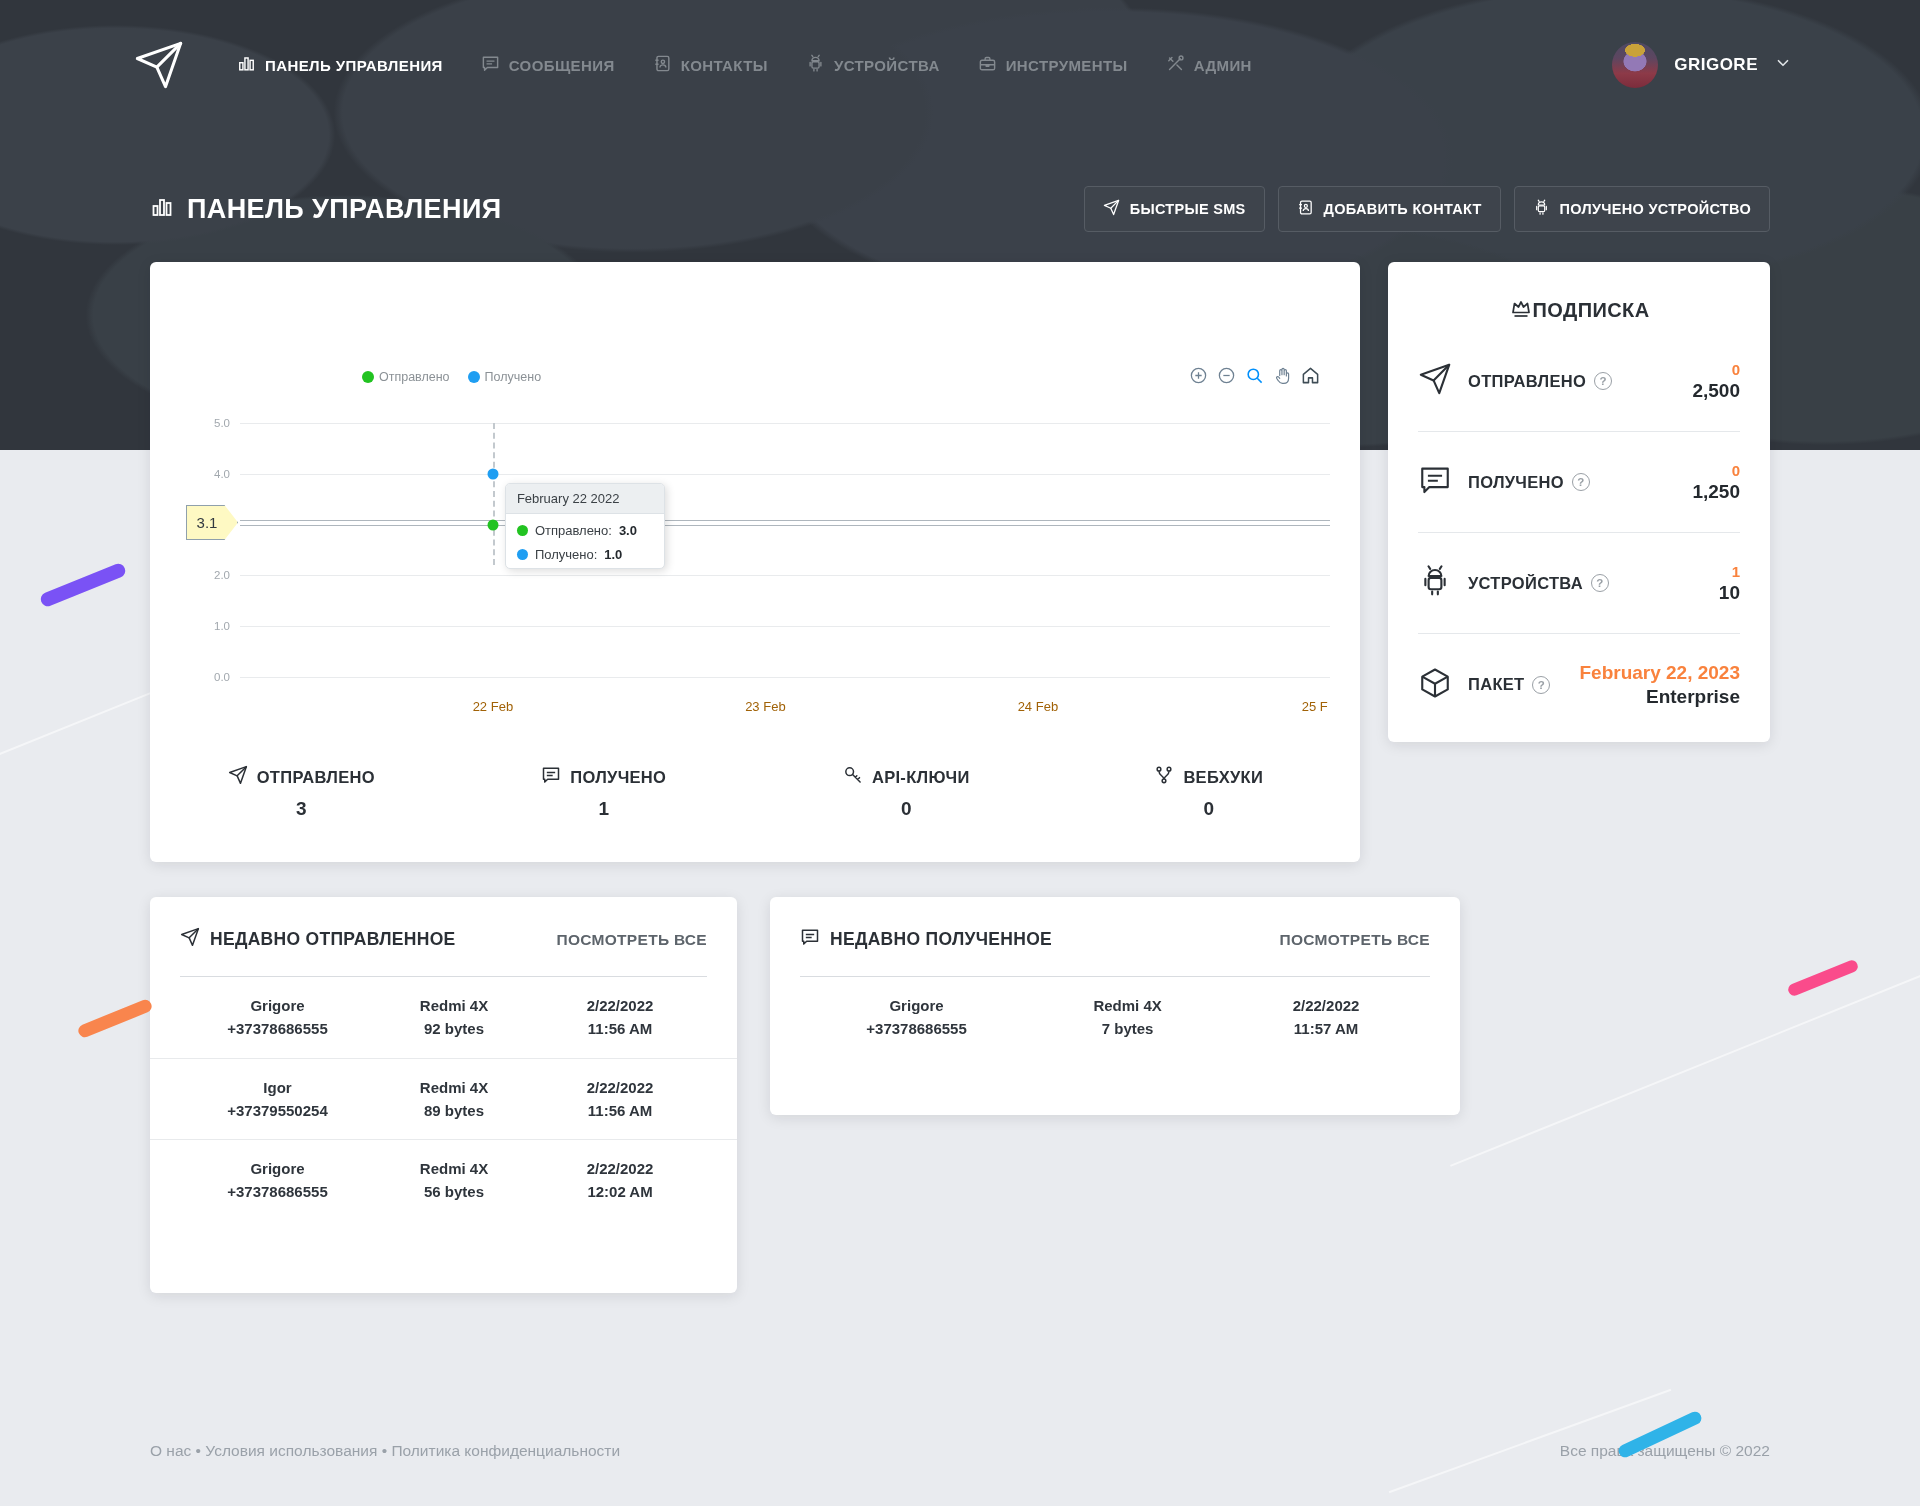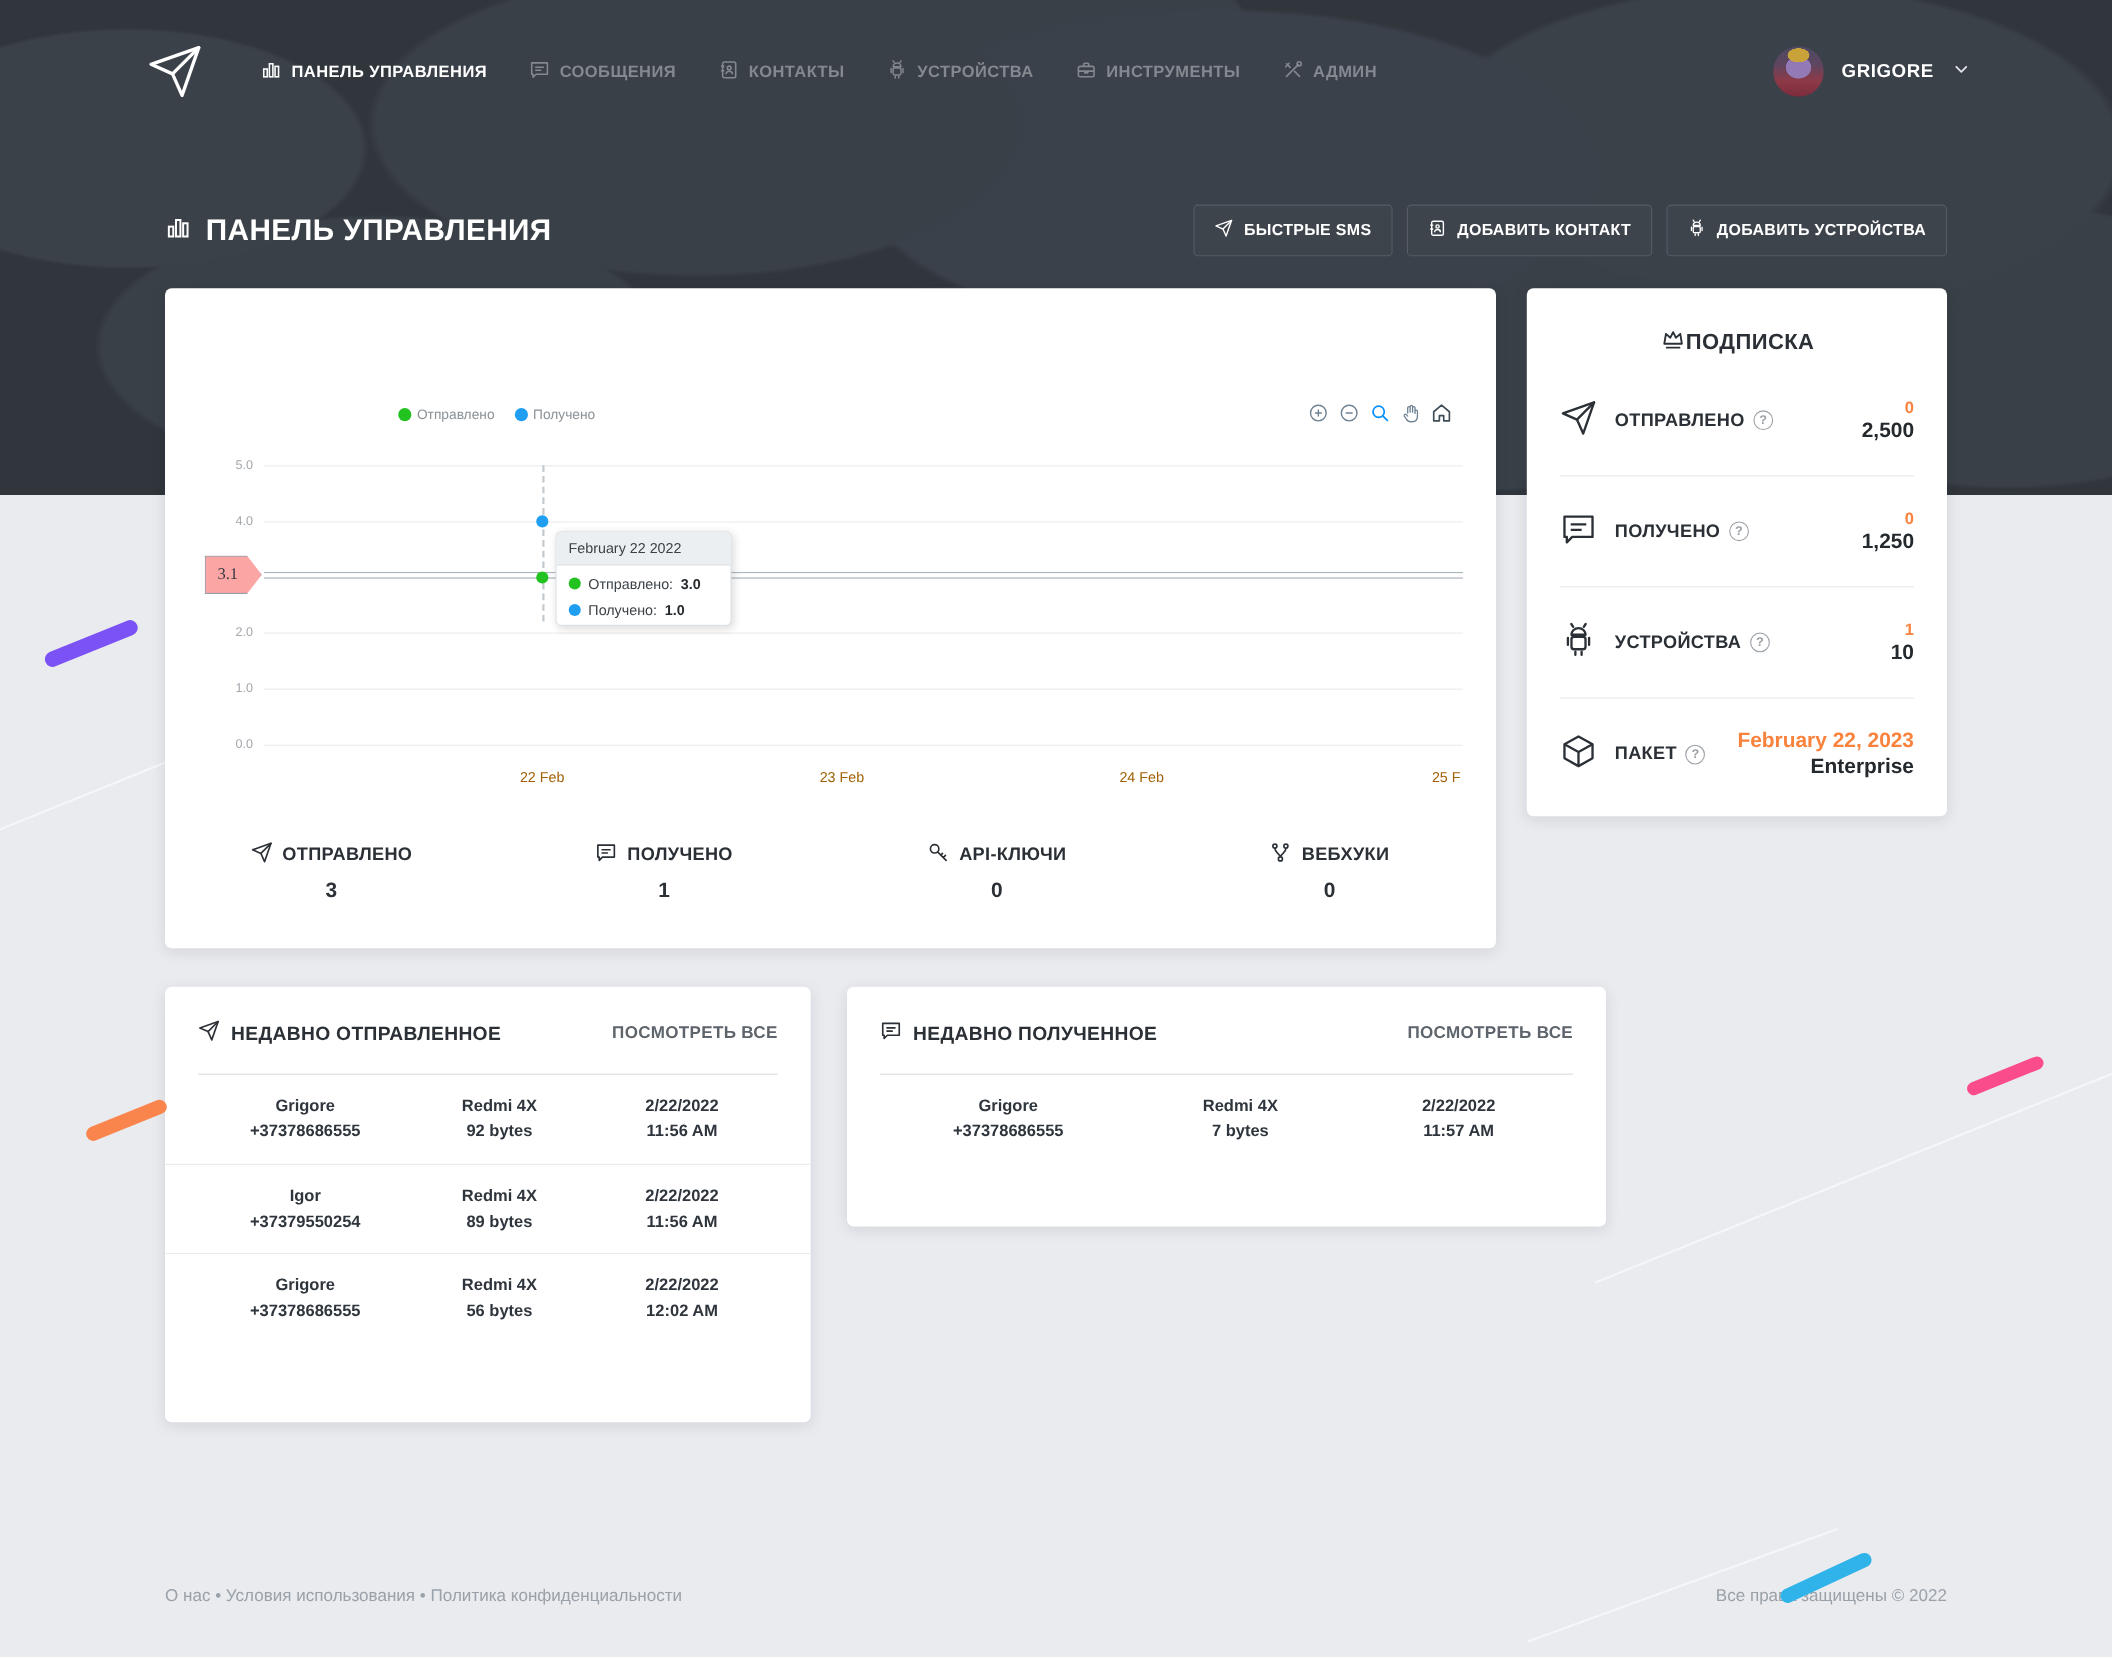--- a/index.html
+++ b/index.html
@@ -94,24 +94,24 @@
   .chart-toolbar .tbtn.home { color:#3e4c55; }
   .chart-toolbar svg { width:100%; height:100%; }
   .plot { position:absolute; left:90px; top:161px; width:1090px; height:254px; }
   .gline { position:absolute; left:0; right:0; height:1px; background:#e9ebed; }
   .ylab { position:absolute; right:calc(100% + 10px); font-size:11.5px; color:#a2a8ae; transform:translateY(-6px); }
   .xlab { position:absolute; top:276px; font-size:13px; color:#a16207; transform:translateX(-50%); white-space:nowrap; }
   .vcross { position:absolute; left:23.2%; top:0; height:142px; border-left:2px dashed #c3c9ce; z-index:2; }
   .hcross { position:absolute; left:0; right:0; top:97px; height:6px; border-top:1px solid #aeb6bd; border-bottom:1px solid #aeb6bd; z-index:2; }
   .y-badge {
     position:absolute; left:-54px; top:82px; width:52px; height:35px; z-index:4;
-    background:#fca5a5; border:1px solid #8fa0ac;
+    background:#fef9c3; border:1px solid #8fa0ac;
     clip-path:polygon(0 0, 74% 0, 100% 50%, 74% 100%, 0 100%);
     display:flex; align-items:center; justify-content:center; padding-right:10px;
-    font-family:Liberation Serif, serif; font-size:15px; color:#333a41;
+    font-family:Liberation Sans, sans-serif; font-size:15px; color:#333a41;
   }
   .marker { position:absolute; width:11px; height:11px; border-radius:50%; z-index:3; transform:translate(-50%,-50%); }
   .marker.m-blue { background:#1f9ef2; left:23.2%; top:51px; }
   .marker.m-green{ background:#22c321; left:23.2%; top:102px; }
   .tooltip {
     position:absolute; left:calc(23.2% + 12px); top:60px; width:160px; height:86px; z-index:5;
     background:#fff; border:1px solid #dde2e6; border-radius:5px; overflow:hidden;
     box-shadow:2px 2px 8px rgba(0,0,0,.14); font-size:13px; color:#3b4146;
   }
   .tt-head { background:#eceff1; border-bottom:1px solid #dde2e6; padding:7px 11px; }
@@ -263,21 +263,21 @@
           </svg></span>
       <span>ДОБАВИТЬ КОНТАКТ</span>
     </div>
     <div class="btn">
       <span><svg viewBox="0 0 24 24" fill="none" stroke="currentColor" stroke-width="1.7" stroke-linecap="round" stroke-linejoin="round">
             <path d="M8.6 3.4 L7.4 1.6 M15.4 3.4 L16.6 1.6"></path>
             <path d="M7.5 8.5 a4.5 4.3 0 0 1 9 0 Z"></path>
             <rect x="7.5" y="9.8" width="9" height="8" rx="1.6"></rect>
             <path d="M5.2 10.5 v4.5 M18.8 10.5 v4.5 M10 19.4 v2 M14 19.4 v2"></path>
           </svg></span>
-      <span>ДОБАВИТЬ УСТРОЙСТВА</span>
+      <span>ПОЛУЧЕНО УСТРОЙСТВО</span>
     </div>
   </div>
 </div>
 
 <div class="card summary-card">
 
   <div class="legend-row">
     <div class="legend-item">
       <span class="dot dot-green"></span>
       <span>Отправлено</span>

